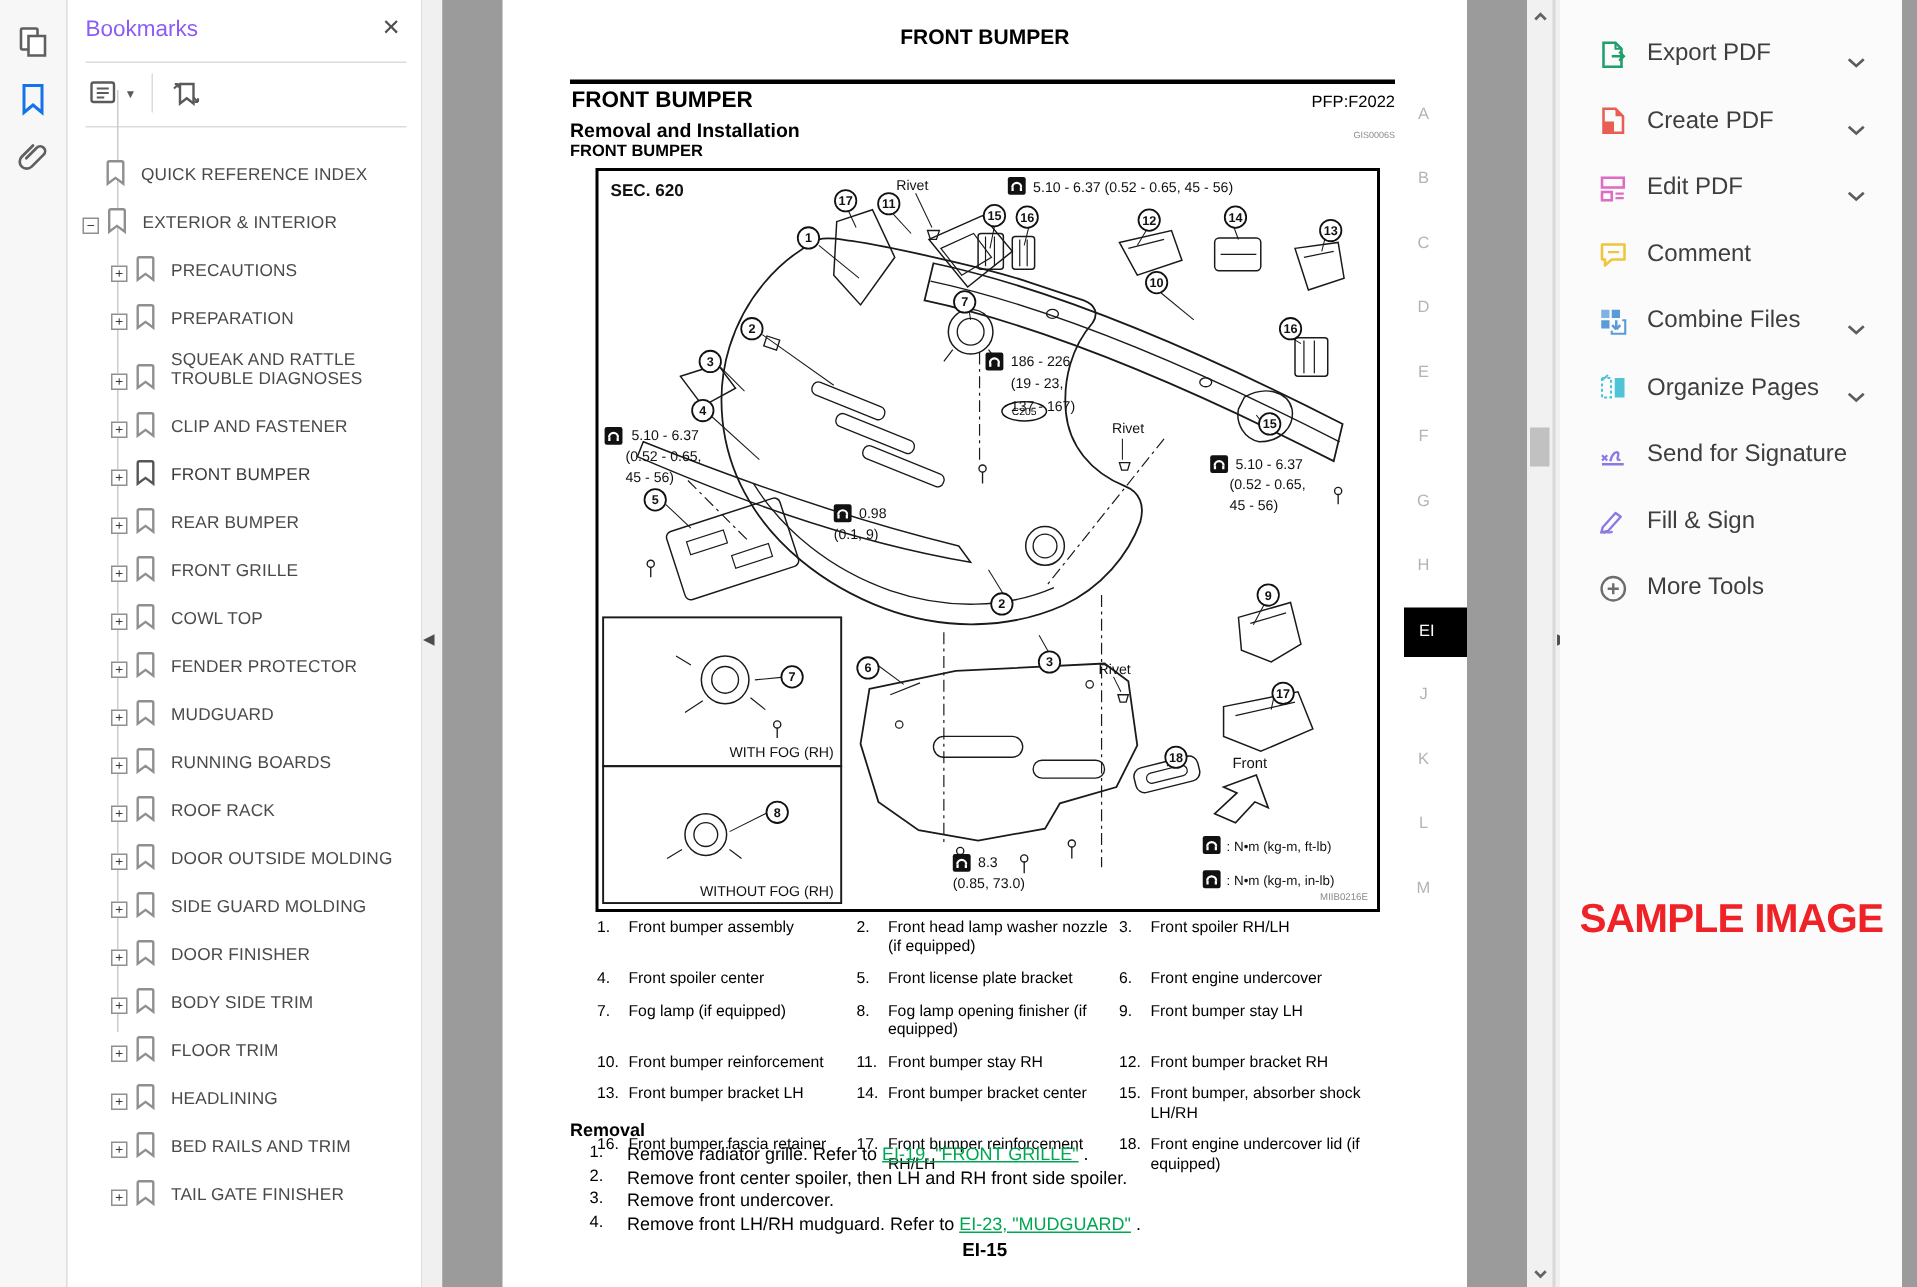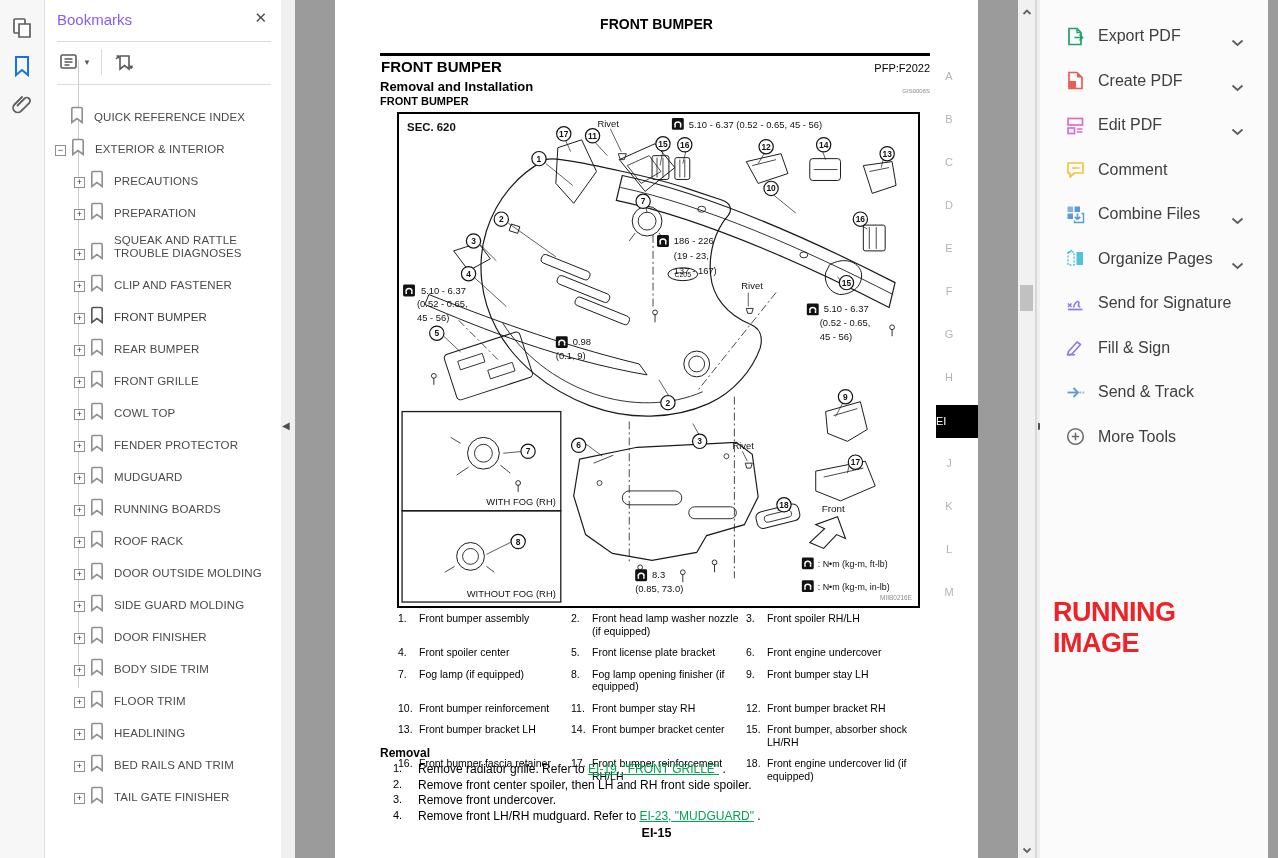--- a/index.html
+++ b/index.html
@@ -50,21 +50,21 @@
   .cell .txt{font-size:10.5px;line-height:12.5px;padding-right:6px;}
   .rem-h{position:absolute;left:45px;top:746px;font-size:12px;font-weight:bold;}
   .steps{position:absolute;left:58px;top:762px;width:520px;}
   .step{display:flex;height:15.5px;}
   .step .num{flex:0 0 25px;font-size:11px;}
   .step .txt{font-size:12px;white-space:nowrap;text-align:center;}
   .plink{color:#00a651;text-decoration:underline;cursor:pointer;}
   .footer{position:absolute;left:0;top:826px;width:100%;text-align:center;font-weight:bold;font-size:12.5px;}
   
   .tab{position:absolute;left:600px;width:28px;text-align:center;font-size:11px;color:#b4b4b4;}
-  .tab-active{position:absolute;left:601px;width:42px;height:33px;background:#000;color:#fff;font-size:11px;line-height:33px;padding-left:0;box-sizing:border-box;}
+  .tab-active{position:absolute;left:601px;width:42px;height:33px;background:#000;color:#fff;font-size:11px;line-height:33px;padding-left:10px;box-sizing:border-box;}
   
   .vscroll{position:absolute;left:1018px;top:0;width:18px;height:858px;background:#f1f1f1;border-right:1px solid #d8d8d8;box-sizing:border-box;}
   .vs-arr{position:absolute;left:3px;width:12px;height:12px;color:#636363;cursor:pointer;}
   .vs-thumb{position:absolute;left:2px;top:285px;width:13px;height:26px;background:#c1c1c1;cursor:pointer;}
   
   .tools{position:absolute;left:1040px;top:0;width:228px;height:858px;background:#fbfbfb;}
   .tool{position:relative;height:44.5px;display:flex;align-items:center;cursor:pointer;}
   .tool .t-ic{flex:0 0 auto;margin-left:25px;width:21px;height:21px;}
   .tool .t-ic svg{width:21px;height:21px;display:block;}
   .tool .t-label{margin-left:12px;font-size:16px;color:#3e3e3e;}
@@ -790,35 +790,25 @@
         <div class="tool">
           <span class="t-ic" style="color: rgb(140, 121, 230);">
             <svg viewBox="0 0 21 21">
               <path d="M3.5 14.5 12 5l3.5 2.5-8.5 9.5-4.5 1z" fill="none" stroke="currentColor" stroke-width="1.6" stroke-linejoin="round"></path>
               <path d="M4 18.5c2.5-2 3.5.8 6-1.3" fill="none" stroke="currentColor" stroke-width="1.5"></path>
             </svg>
           </span>
           <span class="t-label">Fill &amp; Sign</span>
         </div>
         <div class="tool">
-          <span class="t-ic" style="color: rgb(90, 154, 216);">
-            <svg viewBox="0 0 21 21">
-              <path d="M2.5 10.5h9.5" stroke="currentColor" stroke-width="1.8"></path>
-              <path d="M8.5 6l4.5 4.5L8.5 15" fill="none" stroke="currentColor" stroke-width="1.8"></path>
-              <path d="M14.5 10.5h1.6M17.5 10.5h1.6" stroke="currentColor" stroke-width="1.8" opacity=".7"></path>
-            </svg>
-          </span>
-          <span class="t-label">Send &amp; Track</span>
-        </div>
-        <div class="tool">
           <span class="t-ic" style="color: rgb(109, 109, 109);">
             <svg viewBox="0 0 21 21">
               <circle cx="10.5" cy="10.5" r="7.8" fill="none" stroke="currentColor" stroke-width="1.6"></circle>
               <path d="M10.5 6.8v7.4M6.8 10.5h7.4" stroke="currentColor" stroke-width="1.6"></path>
             </svg>
           </span>
           <span class="t-label">More Tools</span>
         </div>
       </div>
-    <div class="watermark" style="color: rgb(238, 34, 39);">RUNNING IMAGE</div>
+    <div class="watermark" style="color: rgb(238, 34, 39);">SAMPLE IMAGE</div>
   </div>
 
 </div>
 
 </body></html>

